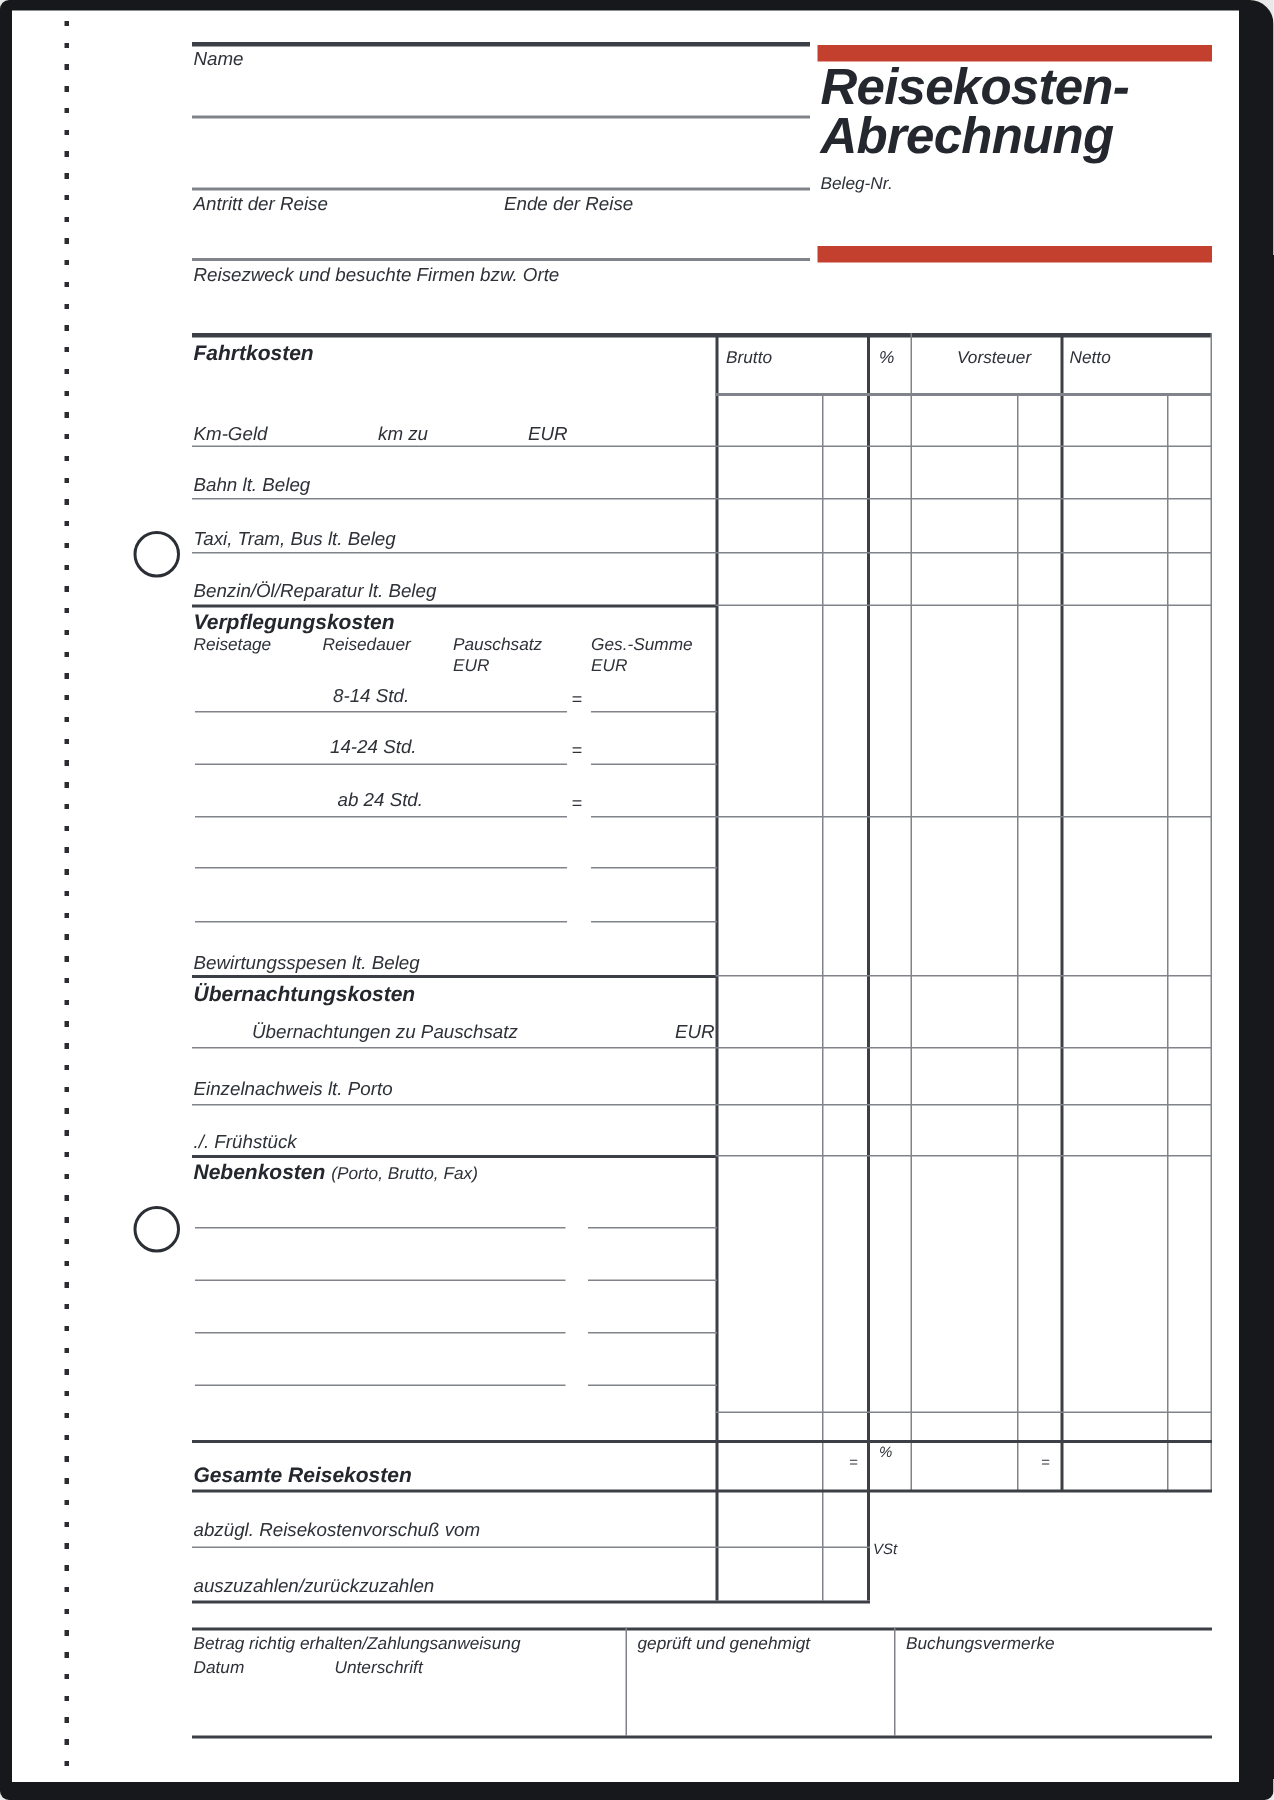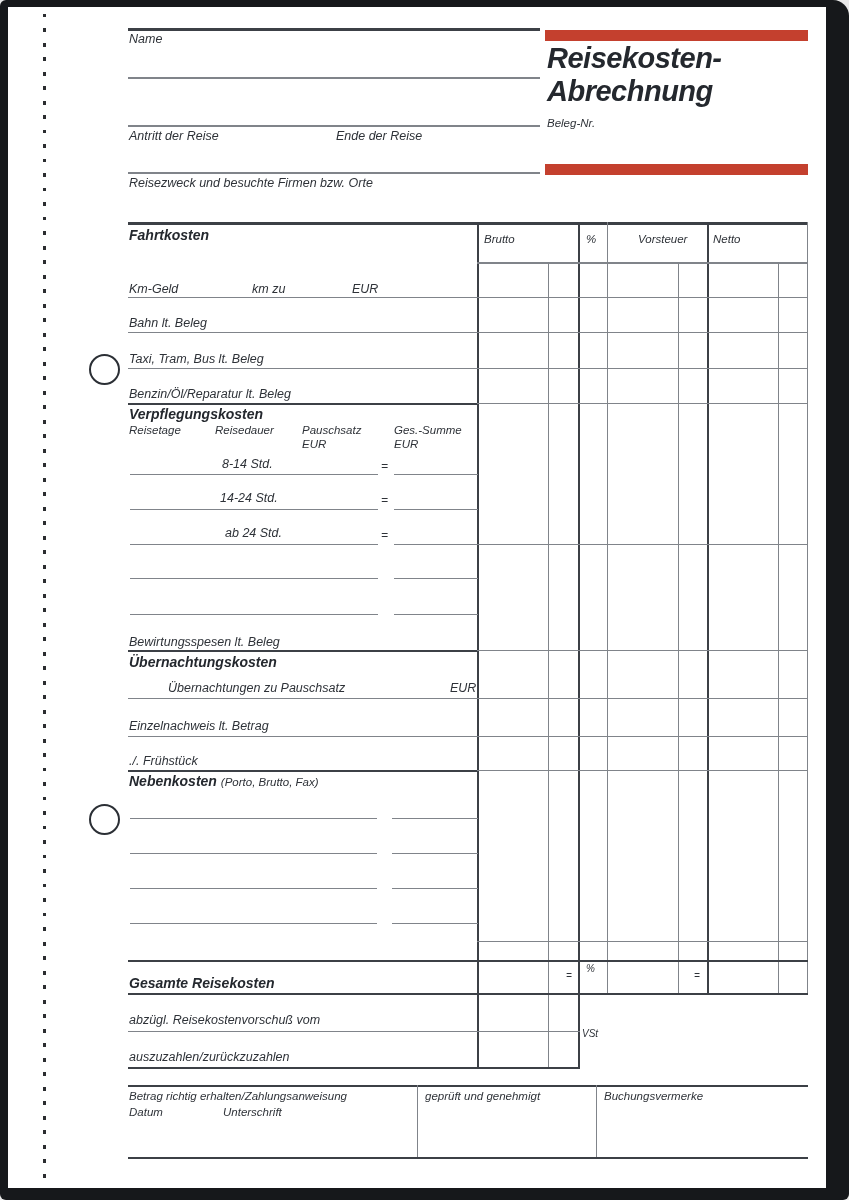--- a/index.html
+++ b/index.html
@@ -10,21 +10,21 @@
   .page{position:absolute;left:8px;top:7px;width:818px;height:1181px;background:#ffffff;}
   
   .hl{position:absolute;background:#3c4046;}
   .hl.gray{background:#80848a;}
   .vl{position:absolute;background:#3c4046;}
   .vl.gray{background:#80848a;}
   .lab{position:absolute;font-style:italic;color:#2e3238;font-size:12.5px;white-space:nowrap;line-height:1.1;}
   .lab.small{font-size:11.5px;}
   .lab.tiny{font-size:10px;}
   .sec{position:absolute;font-style:italic;font-weight:bold;color:#24282e;font-size:14px;white-space:nowrap;}
-  .title{position:absolute;font-style:italic;font-weight:bold;color:#24282e;font-size:29px;
+  .title{position:absolute;font-style:italic;font-weight:bold;color:#24282e;font-size:34px;
          line-height:33px;letter-spacing:-0.5px;}
   .redbar{position:absolute;height:11px;}
   .dotline{position:absolute;width:3px;
            background-image:repeating-linear-gradient(to bottom,#2b2d30 0 3.5px,transparent 3.5px 14.5px);}
   .hole{position:absolute;width:27px;height:27px;border:2.5px solid #2b2f35;border-radius:50%;background:#fff;}
   .eq{position:absolute;font-style:italic;color:#2e3238;font-size:12px;}
 </style>
 </head>
 <body>
 
@@ -113,21 +113,21 @@
   <div class="hl gray" style="left:394px;top:614px;width:84px;height:1px;"></div>
 
   <div class="lab" style="left:129px;top:636px;">Bewirtungsspesen lt. Beleg</div>
   <div class="hl" style="left:128px;top:650px;width:350px;height:2px;"></div>
   <div class="hl gray" style="left:477px;top:650px;width:331px;height:1.2px;"></div>
 
   <div class="sec" style="left:129px;top:654px;">Übernachtungskosten</div>
   <div class="lab" style="left:168px;top:682px;">Übernachtungen zu Pauschsatz</div>
   <div class="lab" style="left:450px;top:682px;">EUR</div>
   <div class="hl gray" style="left:128px;top:698px;width:680px;height:1.2px;"></div>
-  <div class="lab" style="left:129px;top:720px;">Einzelnachweis lt. Betrag</div>
+  <div class="lab" style="left:129px;top:720px;">Einzelnachweis lt. Porto</div>
   <div class="hl gray" style="left:128px;top:736px;width:680px;height:1.2px;"></div>
   <div class="lab" style="left:129px;top:755px;">./. Frühstück</div>
   <div class="hl" style="left:128px;top:770px;width:350px;height:2px;"></div>
   <div class="hl gray" style="left:477px;top:770px;width:331px;height:1.2px;"></div>
 
   <div class="sec" style="left:129px;top:773px;">
     <span>Nebenkosten</span>
     <span class="lab small" style="position:static;font-weight:normal;">(Porto, Brutto, Fax)</span>
   </div>
   <div class="hl gray" style="left:130px;top:818px;width:247px;height:1px;"></div>

